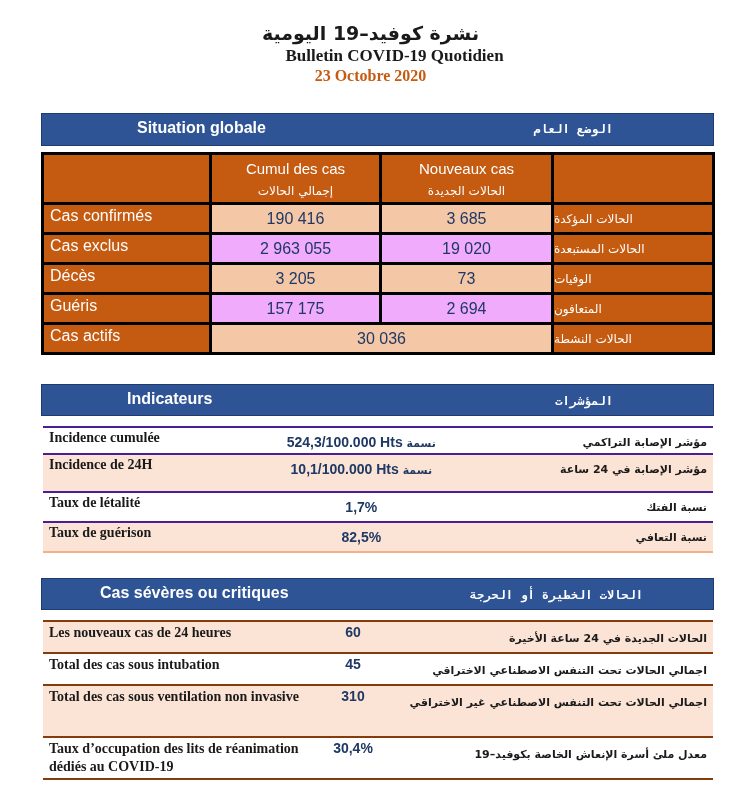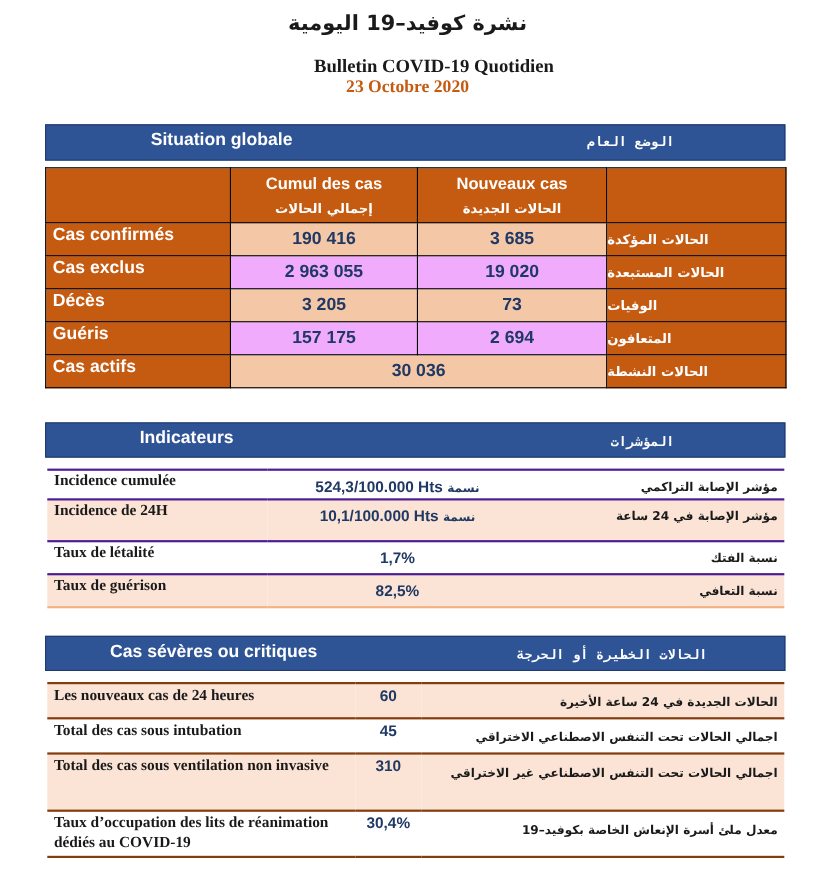--- a/index.html
+++ b/index.html
@@ -1,28 +1,28 @@
 <!DOCTYPE html>
 <html><head>
 <meta charset="utf-8">
 <style>
   * { box-sizing: border-box; margin: 0; padding: 0; }
   body { width: 741px; height: 800px; background: #ffffff; font-family: "Liberation Serif", "DejaVu Serif", serif; color: #1a1a1a; overflow: hidden; position: relative; }
-  .header { position: absolute; top: 8px; left: 0; width: 741px; text-align: center; }
+  .header { position: absolute; top: 20px; left: 0; width: 741px; text-align: center; }
   .h-ar { font-family: "DejaVu Sans", sans-serif; font-weight: bold; font-size: 19px; line-height: 26px; direction: rtl; }
-  .h-fr { font-weight: bold; font-size: 17px; line-height: 20px; margin-top: 16px; padding-left: 48px; }
+  .h-fr { font-weight: bold; font-size: 17px; line-height: 20px; margin-top: 0; padding-left: 48px; }
   .h-date { font-weight: bold; font-size: 16px; line-height: 20px; color: #c55a11; }
 
   .band { position: absolute; left: 41px; width: 673px; background: #2f5496; color: #fff; font-weight: bold; border: 1px solid #1f3a6e; text-align: right; }
   .band .fr { position: absolute; font-size: 16px; font-family: "Liberation Sans", sans-serif; font-weight: bold; }
   .band .ar { position: absolute; right: 100px; font-family: Liberation Mono, monospace; font-size: 12px; direction: rtl; }
 
   
   .sit { position: absolute; left: 41px; top: 152px; width: 674px; border-collapse: collapse; }
-  .sit td { border: 1px solid #000000; font-weight: bold; }
+  .sit td { border: 3px solid #000000; font-weight: normal; }
   .sit .hdr { background: #c55a11; color: #ffffff; height: 50px; text-align: center; vertical-align: middle; font-family: "Liberation Sans", sans-serif; }
   .sit .hdr .t1 { font-size: 15px; display: block; line-height: 24px; }
   .sit .hdr .t2 { font-size: 12px; display: block; font-family: "DejaVu Sans", sans-serif; direction: rtl; line-height: 20px; }
   .sit .lab { background: #c55a11; color: #ffffff; font-size: 16px; padding: 2px 6px; vertical-align: top; height: 30px; font-family: "Liberation Sans", sans-serif; margin-top: 47px; }
   .sit .arl { background: #c55a11; color: #ffffff; font-family: "DejaVu Sans", sans-serif; font-size: 12px; text-align: left; direction: rtl; padding-right: 8px; vertical-align: middle; }
   .sit .val { color: #1f3864; font-size: 16px; text-align: center; vertical-align: middle; font-family: "Liberation Sans", sans-serif; }
   .sit .dark { background: #f4c7a6; }
   .sit .light { background: #f0abfc; }
 
   

